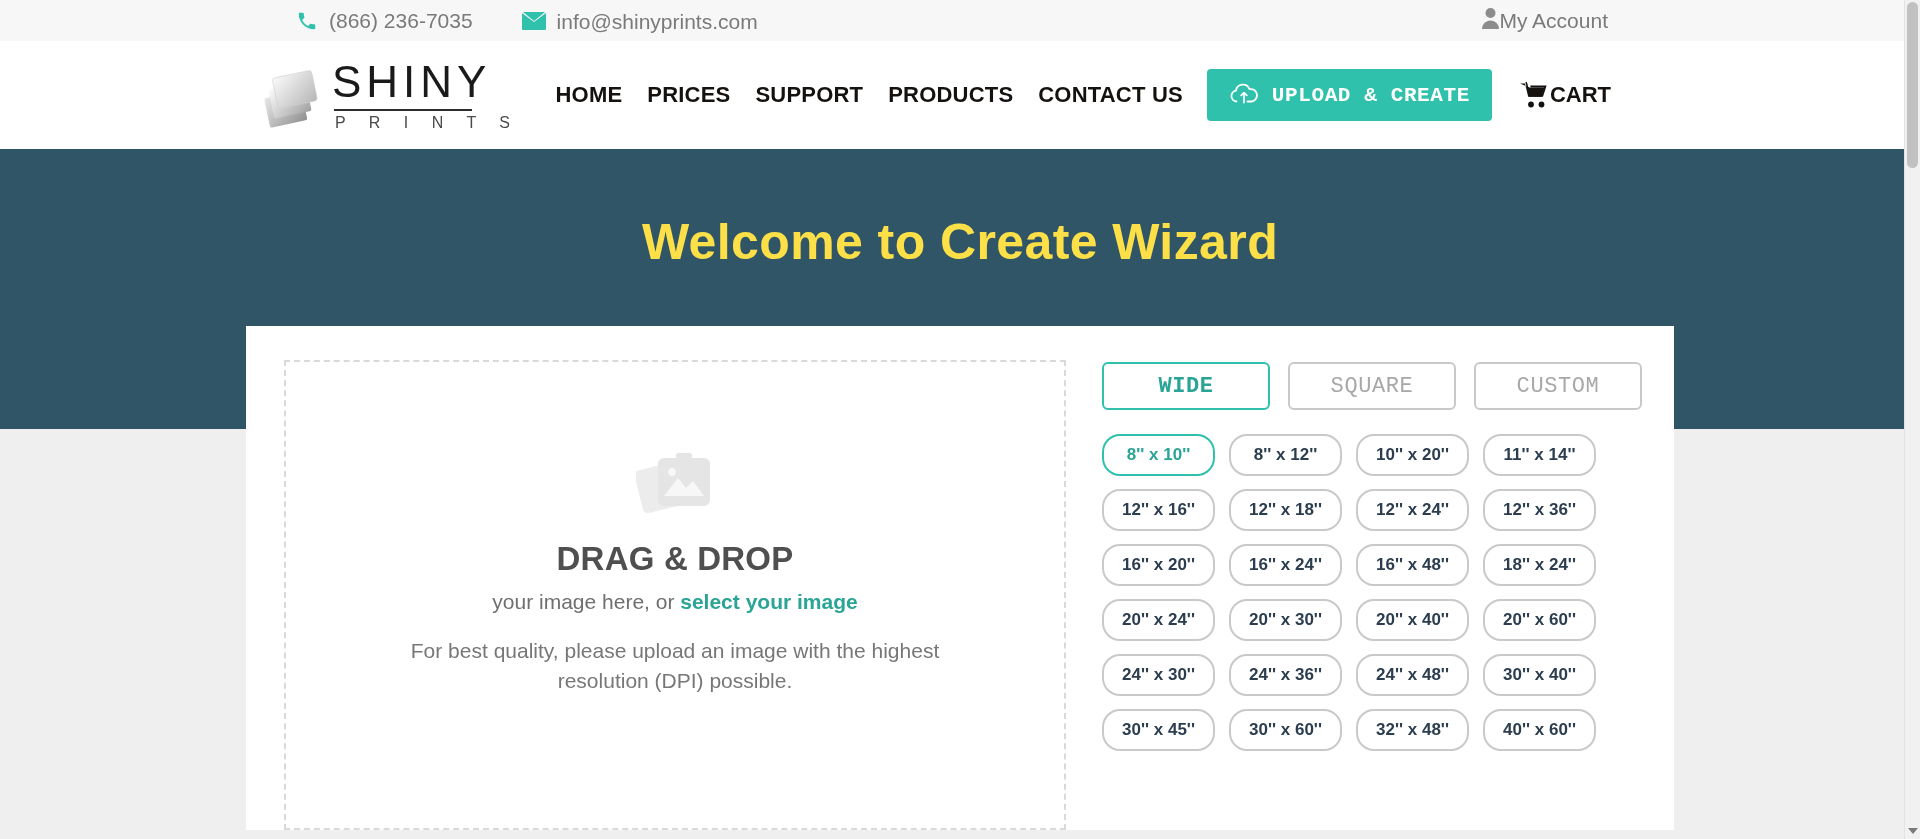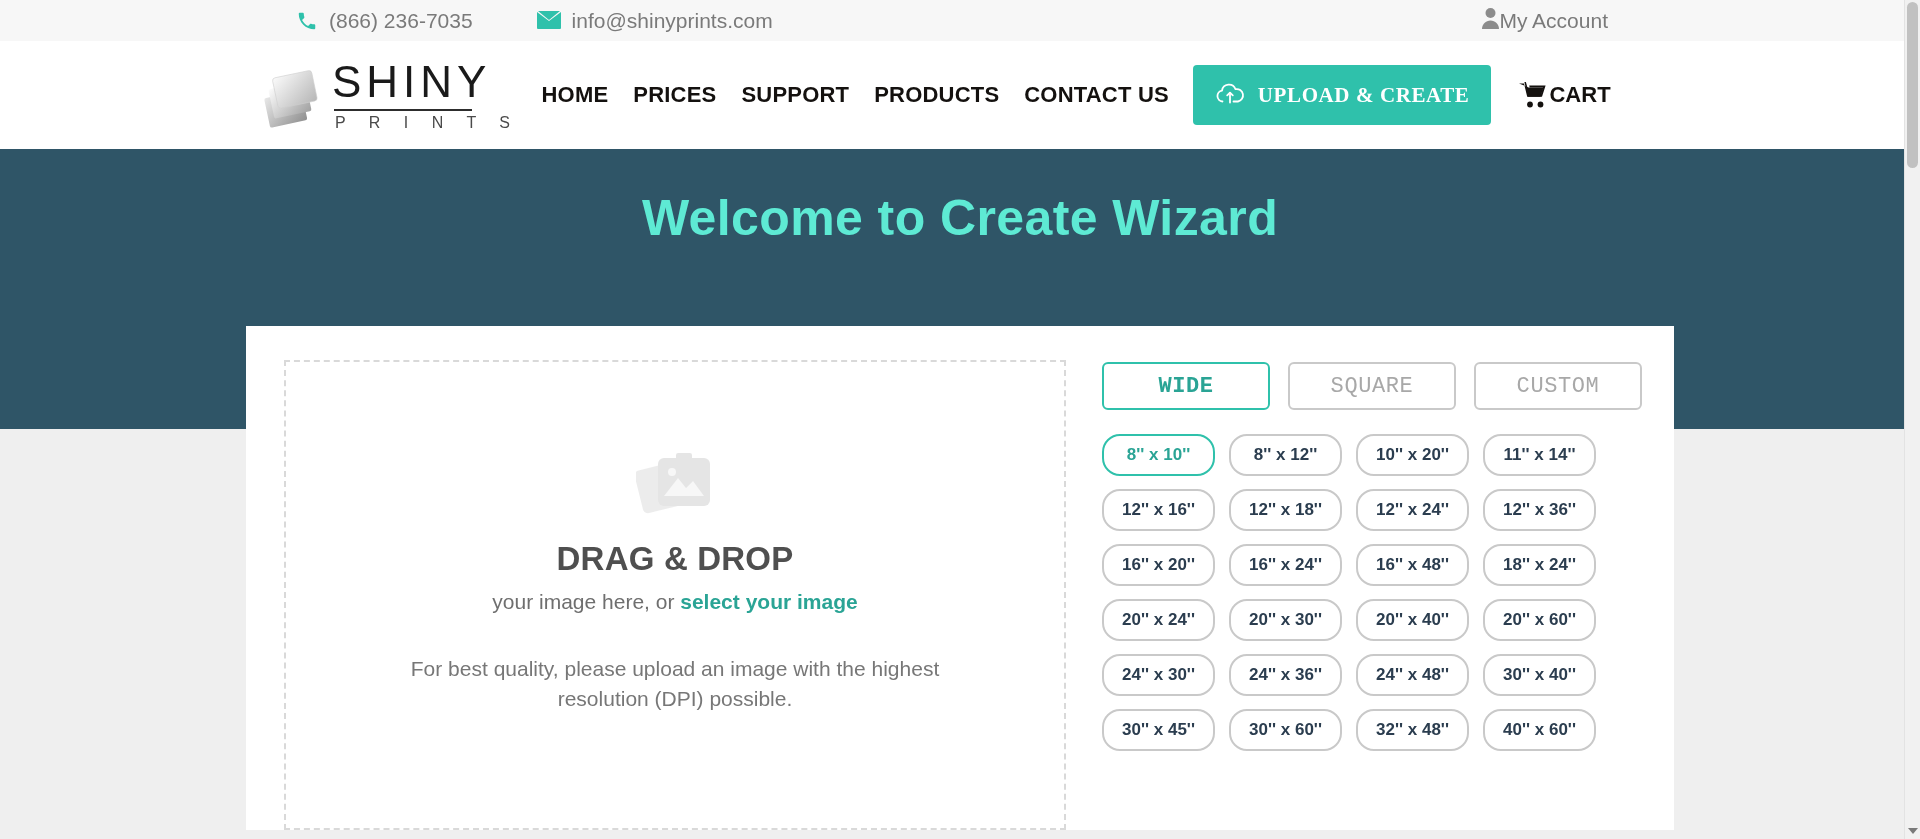--- a/index.html
+++ b/index.html
@@ -27,22 +27,22 @@
   .topbar-inner {
     width: 1420px;
     margin: 0 auto;
     display: flex;
     align-items: center;
     position: relative;
     height: 100%;
   }
   .contact-group {
     display: flex;
-    align-items: flex-start;
-    gap: 64px;
+    align-items: flex-end;
+    gap: 49px;
     margin-left: 46px;
   }
   .contact-item {
     display: flex;
     align-items: center;
     gap: 11px;
     font-size: 21px;
     color: #7a7a7a;
     line-height: 1;
   }
@@ -67,21 +67,21 @@
     width: 1420px;
     margin: 0 auto;
     display: flex;
     align-items: center;
     padding-left: 8px;
   }
   .logo {
     display: flex;
     align-items: center;
     gap: 0px;
-    margin-right: 22px;
+    margin-right: 36px;
   }
   .logo-mark { width: 74px; height: 74px; flex: none; }
   .logo-text { display: flex; flex-direction: column; line-height: 1; }
   .logo-shiny {
     font-size: 44px;
     letter-spacing: 5px;
     color: #1a1a1a;
     font-weight: 400;
     font-family: "Liberation Sans", sans-serif;
   }
@@ -110,56 +110,56 @@
     letter-spacing: 0.2px;
     text-decoration: none;
     white-space: nowrap;
   }
   .btn-upload {
     margin-left: 24px;
     background: #2fc1ab;
     color: #ffffff;
     border: none;
     border-radius: 4px;
-    height: 60px;
+    height: 52px;
     padding: 0 22px;
     display: flex;
     align-items: center;
     gap: 13px;
     font-size: 21px;
     font-weight: bold;
     letter-spacing: 0.6px;
     white-space: nowrap;
     cursor: pointer;
-    font-family: Liberation Serif, serif;
+    font-family: Liberation Mono, monospace;
   }
   .cart {
     margin-left: 28px;
     display: flex;
     align-items: center;
     font-size: 22px;
     font-weight: bold;
     color: #14110f;
     white-space: nowrap;
     cursor: pointer;
   }
 
   
   .hero {
     background: #2f5567;
     height: 280px;
     position: relative;
   }
   .hero-title {
     text-align: center;
-    color: #5eead4;
+    color: #fde047;
     font-size: 50px;
     font-weight: bold;
     letter-spacing: 0.4px;
-    padding-top: 40px;
+    padding-top: 64px;
   }
 
   
   .below { background: #efefef; position: absolute; top: 429px; left:0; right: 0; bottom: 0; }
 
   
   .card {
     position: absolute;
     top: 326px;
     left: 246px;
@@ -190,21 +190,21 @@
     font-weight: 700;
     letter-spacing: 0.2px;
     margin-bottom: 12px;
   }
   .drag-sub {
     font-size: 21px;
     color: #6f6f6f;
   }
   .drag-sub b { color: #2aa495; font-weight: bold; cursor: pointer; margin-top: 12px; }
   .drag-note {
-    margin-top: 40px;
+    margin-top: 22px;
     font-size: 21px;
     color: #777777;
     text-align: center;
     line-height: 1.45;
     width: 580px;
   }
 
   
   .right { padding-top: 2px; }
   .tabs { display: flex; gap: 18px; margin-bottom: 24px; }

